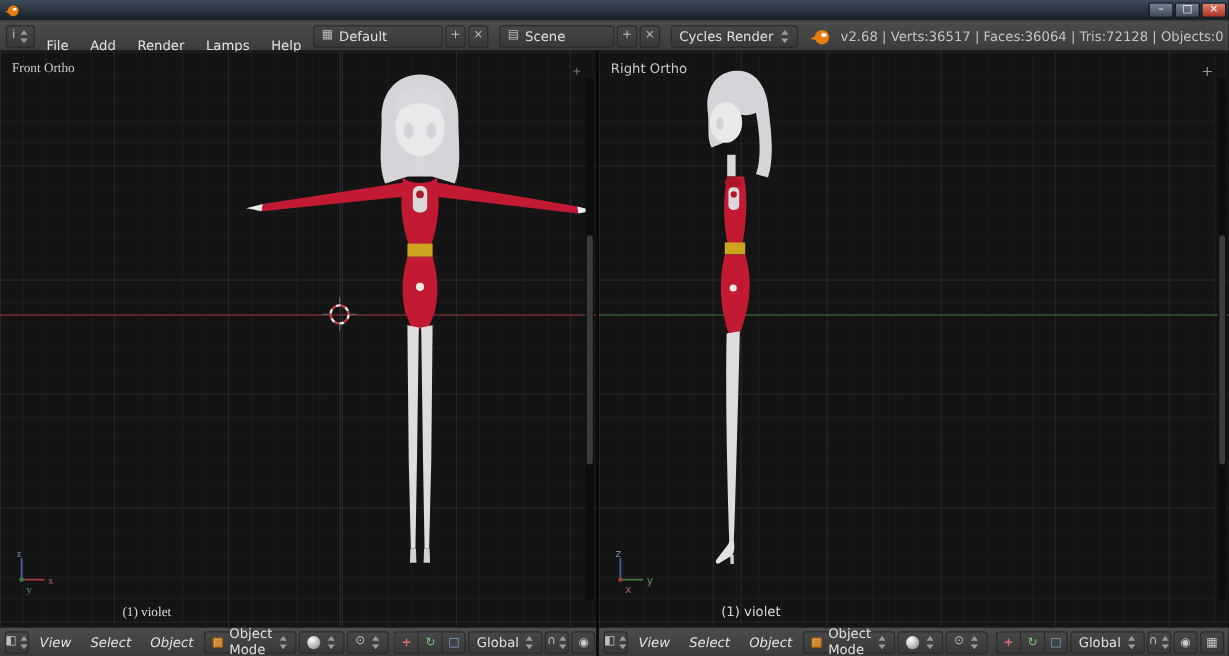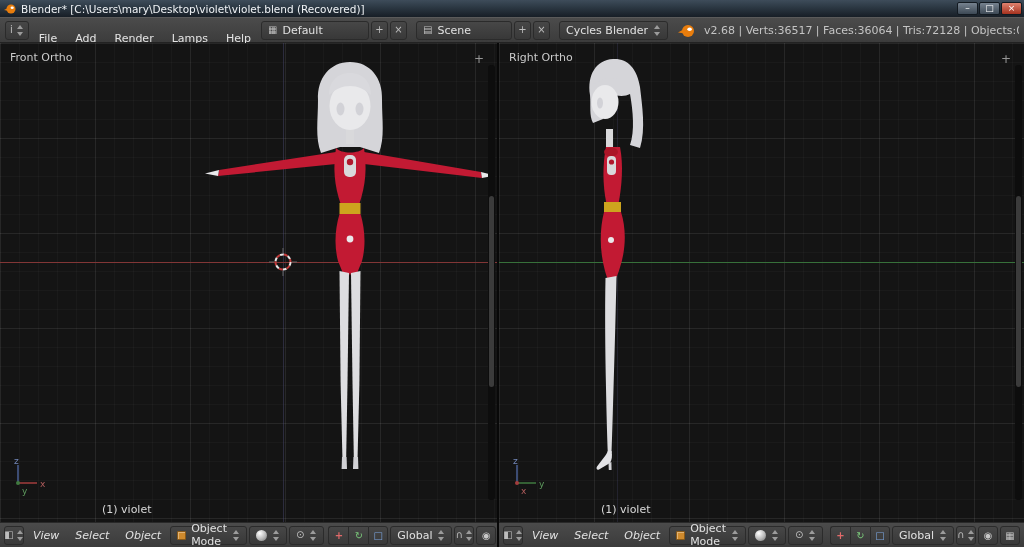--- a/index.html
+++ b/index.html
@@ -32,21 +32,21 @@
   .dda::before { content:""; position:absolute; top:1px; left:1px;
     border-left:3px solid transparent; border-right:3px solid transparent; border-bottom:4px solid #9c9c9c; }
   .dda::after { content:""; position:absolute; bottom:1px; left:1px;
     border-left:3px solid transparent; border-right:3px solid transparent; border-top:4px solid #9c9c9c; }
   .stats { margin-left:7px; color:#c4c4c4; white-space:nowrap; overflow:hidden; flex:1; }
   .blender-logo { width:17px; height:15px; margin-left:8px; flex:0 0 auto; }
 
   
   .main { display:flex; height:479px; }
   .vp { position:relative; background:#141414; overflow:hidden; }
-  .vp-left { width:497px; }
+  .vp-left { width:497px;font-family:Liberation Serif, serif; }
   .vp-right { width:525px; }
   .vsep { width:2px; background:#080808; }
   .grid { position:absolute; inset:0;
     background-image:
       linear-gradient(to right, rgba(255,255,255,0.06) 1px, transparent 1px),
       linear-gradient(to bottom, rgba(255,255,255,0.06) 1px, transparent 1px),
       linear-gradient(to right, rgba(255,255,255,0.028) 1px, transparent 1px),
       linear-gradient(to bottom, rgba(255,255,255,0.028) 1px, transparent 1px);
     background-size:95px 95px, 95px 95px, 19px 19px, 19px 19px; }
   .axis-h { position:absolute; left:0; right:0; height:1px; top:219px; }
@@ -85,21 +85,20 @@
 </style>
 </head>
 <body>
 
 <div class="titlebar">
   <svg class="app-logo" viewBox="0 0 12 12">
     <circle cx="7" cy="6" r="4.5" fill="#e87d0d"></circle>
     <ellipse cx="8.2" cy="4.8" rx="1.6" ry="1.2" fill="#fff"></ellipse>
     <polygon points="0,7 5,4.5 5,8" fill="#e87d0d"></polygon>
   </svg>
-  <span>Blender* [C:\Users\mary\Desktop\violet\violet.blend (Recovered)]</span>
   <div class="win-btns">
     <span class="win-btn">–</span>
     <span class="win-btn">□</span>
     <span class="win-btn close">×</span>
   </div>
 </div>
 
 <div class="topbar">
   <div class="tbtn">
     <span class="glyph">i</span>
@@ -129,21 +128,21 @@
   </div>
   <div class="tbtn mini">
       <span class="glyph">+</span>
     </div>
   <div class="tbtn mini">
       <span class="glyph">×</span>
     </div>
 
   <span class="gap"></span>
   <div class="dd" style="min-width:104px">
-    <span>Cycles Blender</span>
+    <span>Cycles Render</span>
     <span class="dda" style="margin-left:auto"></span>
   </div>
 
   <svg class="blender-logo" viewBox="0 0 17 15">
     <circle cx="10" cy="8" r="6" fill="#e87d0d"></circle>
     <ellipse cx="11.6" cy="6.2" rx="2.3" ry="1.7" fill="#fff"></ellipse>
     <polygon points="0,9.5 7,5.5 7,10.5" fill="#e87d0d"></polygon>
   </svg>
   <span class="stats">v2.68 | Verts:36517 | Faces:36064 | Tris:72128 | Objects:0/5 | Lamps:0/2 | Mem:20.72M (0.11M) | vi</span>
 </div>

